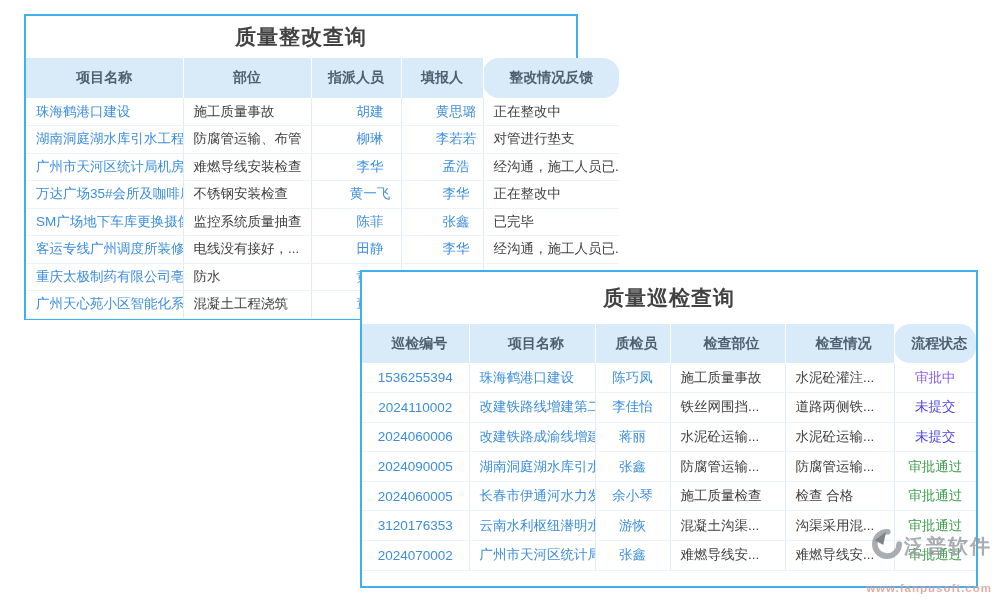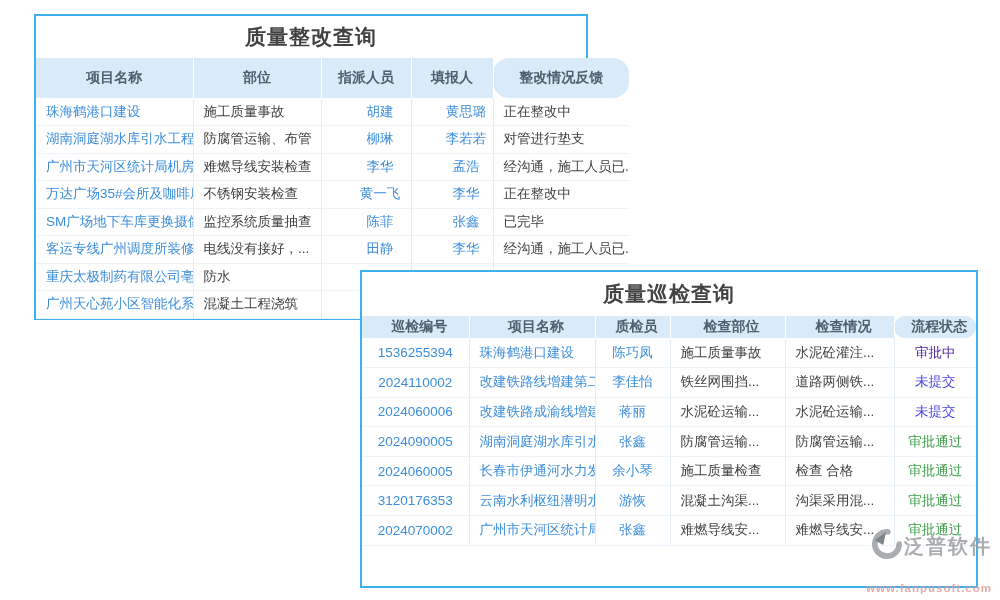--- a/index.html
+++ b/index.html
@@ -6,38 +6,38 @@
   body{
     width:1000px;height:600px;position:relative;overflow:hidden;
     background:#ffffff;
     font-family:"Liberation Sans","DejaVu Sans",sans-serif;
     color:#3f3f3f;
   }
   .win{
     position:absolute;background:#ffffff;border:2px solid #3fb0ee;
     box-sizing:border-box;
   }
-  #win-rectify{left:34px;top:14px;width:554px;height:306px;z-index:1;}
+  #win-rectify{left:24px;top:14px;width:554px;height:306px;z-index:1;}
   #win-inspect{left:360px;top:270px;width:618px;height:318px;z-index:2;}
   .win-title{
     display:flex;align-items:center;justify-content:center;
     font-size:21px;font-weight:bold;color:#424242;letter-spacing:1px;
     background:#ffffff;
   }
   #win-rectify .win-title{height:42px;}
-  #win-inspect .win-title{height:44px;}
+  #win-inspect .win-title{height:52px;}
   table{border-collapse:collapse;table-layout:fixed;width:100%;}
   th{
     background:#d9eaf8;color:#4e5f6e;font-weight:bold;font-size:14px;
     text-align:center;border-right:1px solid rgba(255,255,255,.85);
     white-space:nowrap;overflow:hidden;padding:0 4px;box-sizing:border-box;
   }
   th:last-child{border-right:none;border-radius:16px;}
   #win-rectify th{height:40px;}
-  #win-inspect th{height:22px;padding-left:12px;}
+  #win-inspect th{height:39px;padding-left:12px;}
   td{
     font-size:13.5px;color:#3f3f3f;background:#fff;
     border-right:1px solid #e2ecf6;border-bottom:1px solid #ecf3fa;
     white-space:nowrap;overflow:hidden;padding:0 4px;box-sizing:border-box;
   }
   td:last-child{border-right:none;}
   #win-rectify td{height:27.5px;}
   #win-inspect td{height:29.6px;}
   td.link{color:#3c8edc;}
   
@@ -158,21 +158,21 @@
           <th>流程状态</th>
         </tr>
       </thead>
     <tbody>
         <tr>
           <td class="link">1536255394</td>
           <td class="link">珠海鹤港口建设</td>
           <td class="link">陈巧凤</td>
           <td>施工质量事故</td>
           <td>水泥砼灌注...</td>
-          <td style="color: #4c1d95; margin-left: 20px;">审批中</td>
+          <td style="color: #8b5cf6; margin-left: 20px;">审批中</td>
         </tr>
         <tr>
           <td class="link">2024110002</td>
           <td class="link">改建铁路线增建第二线</td>
           <td class="link">李佳怡</td>
           <td>铁丝网围挡...</td>
           <td>道路两侧铁...</td>
           <td style="color: rgb(74, 67, 224);">未提交</td>
         </tr>
         <tr>

